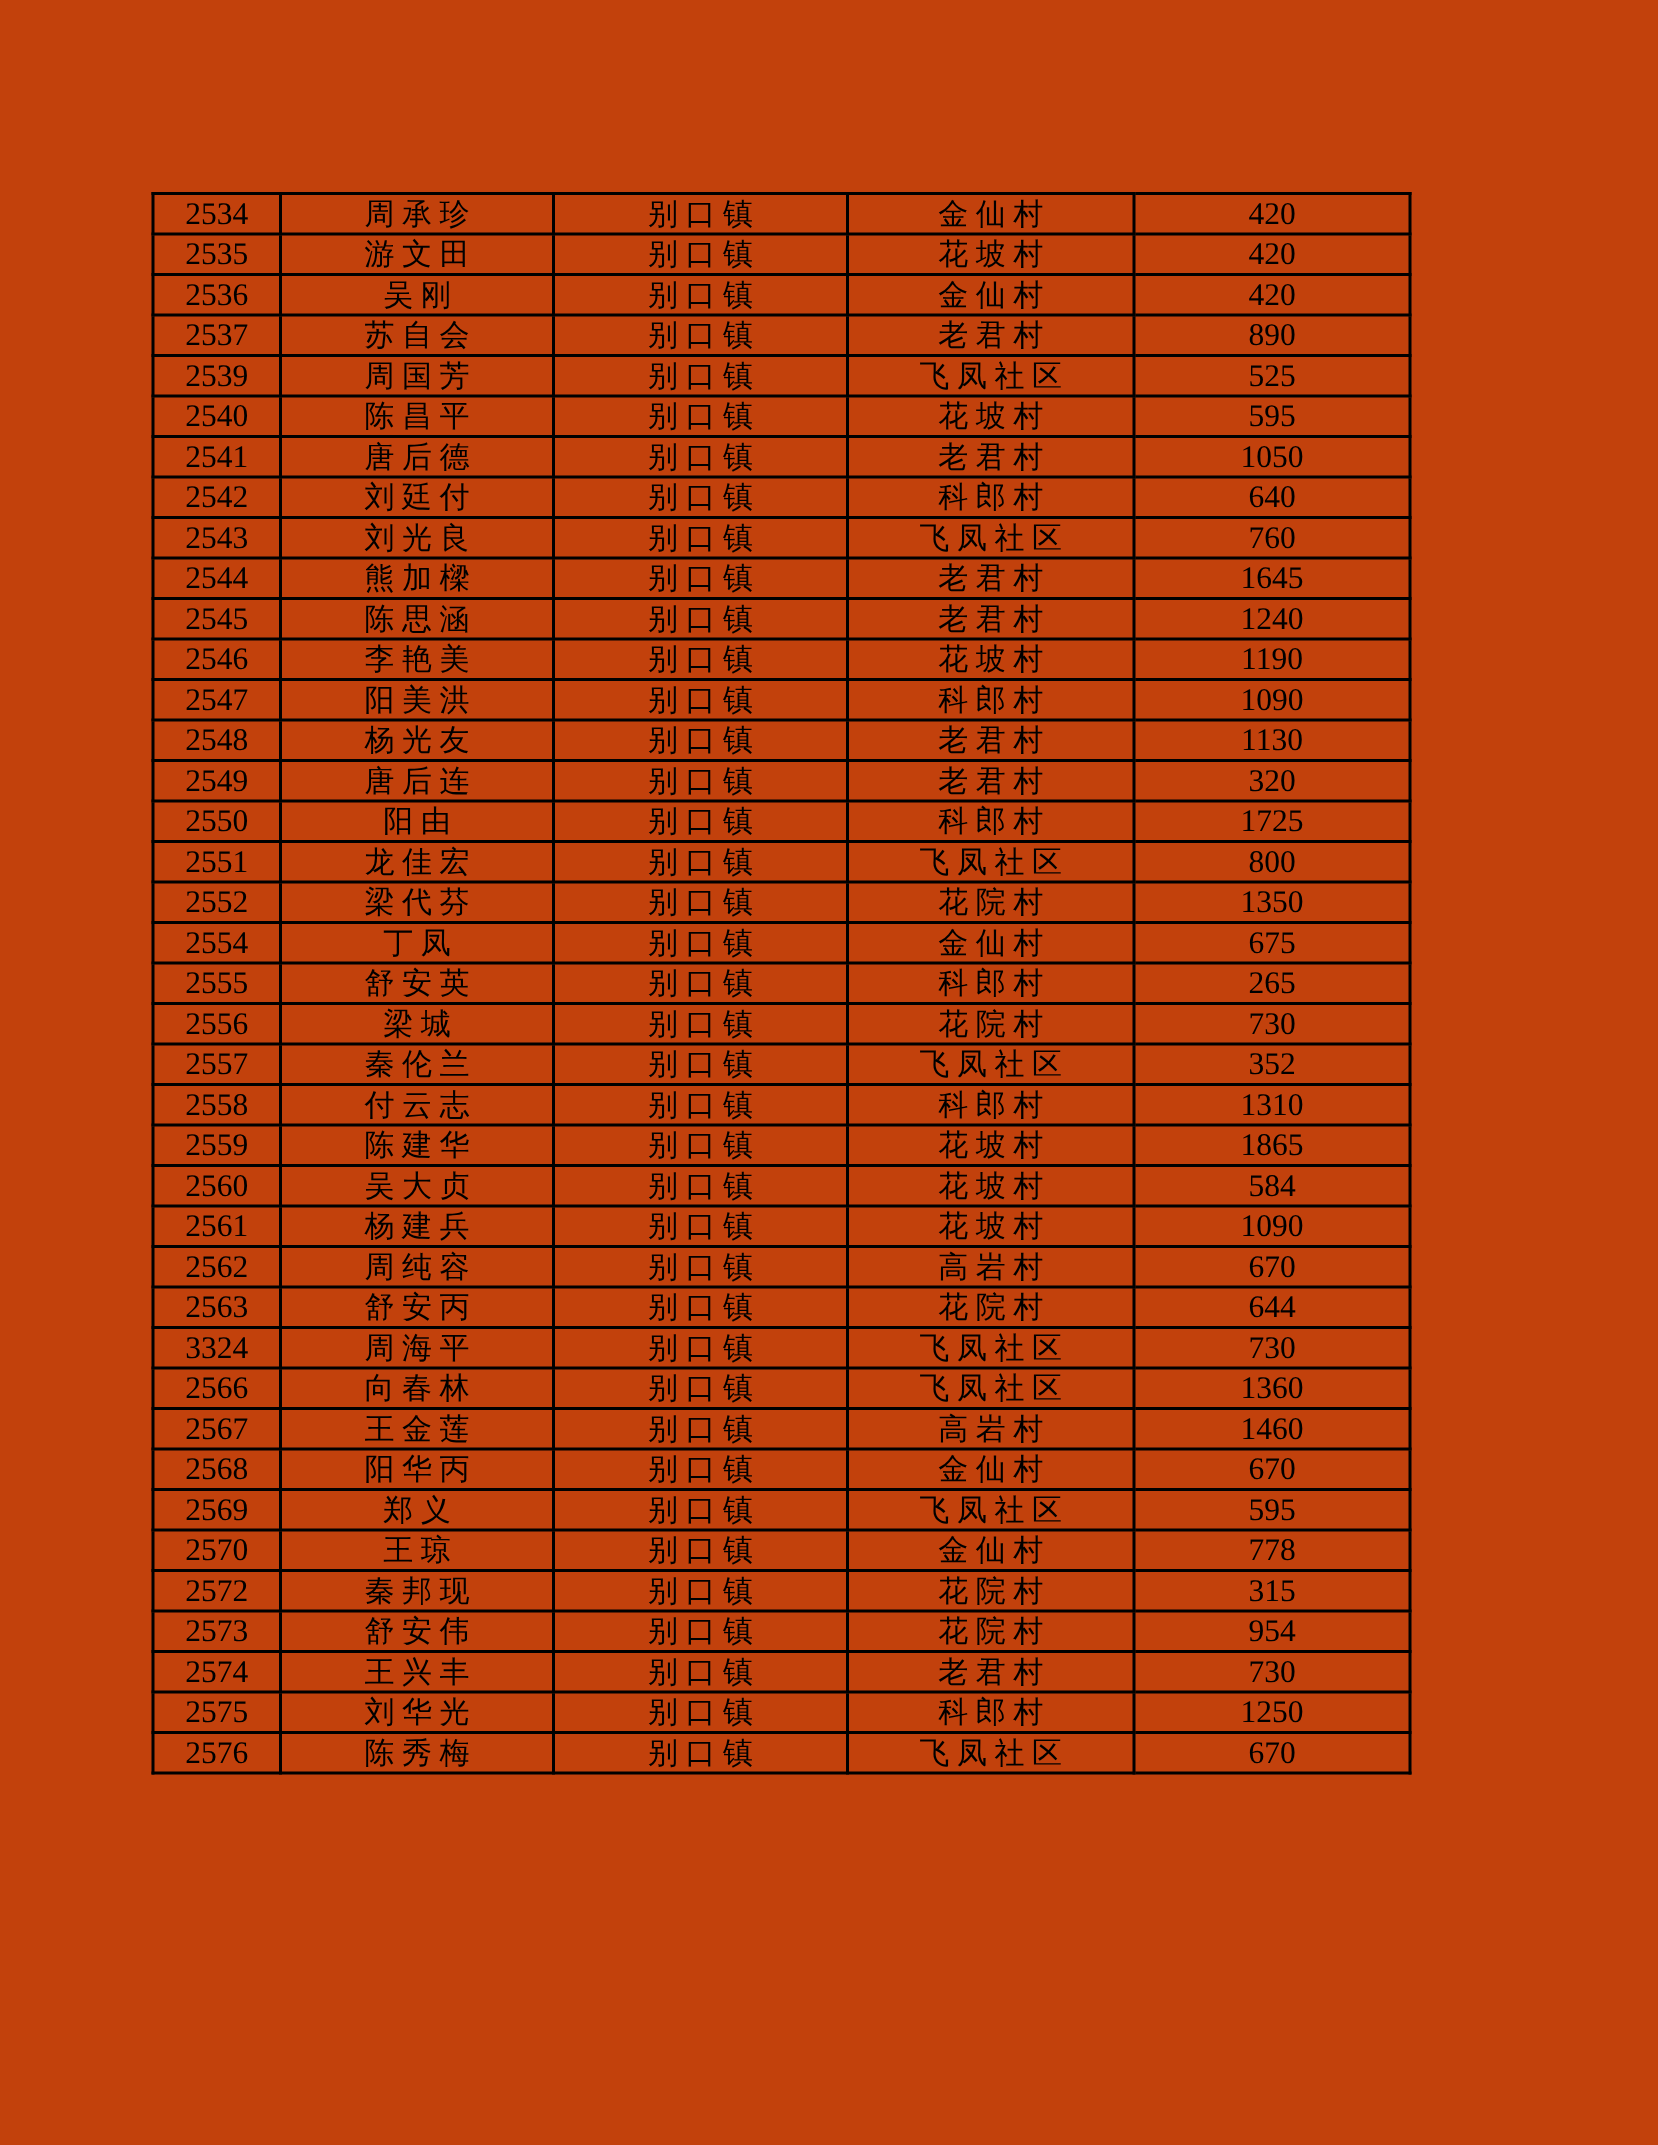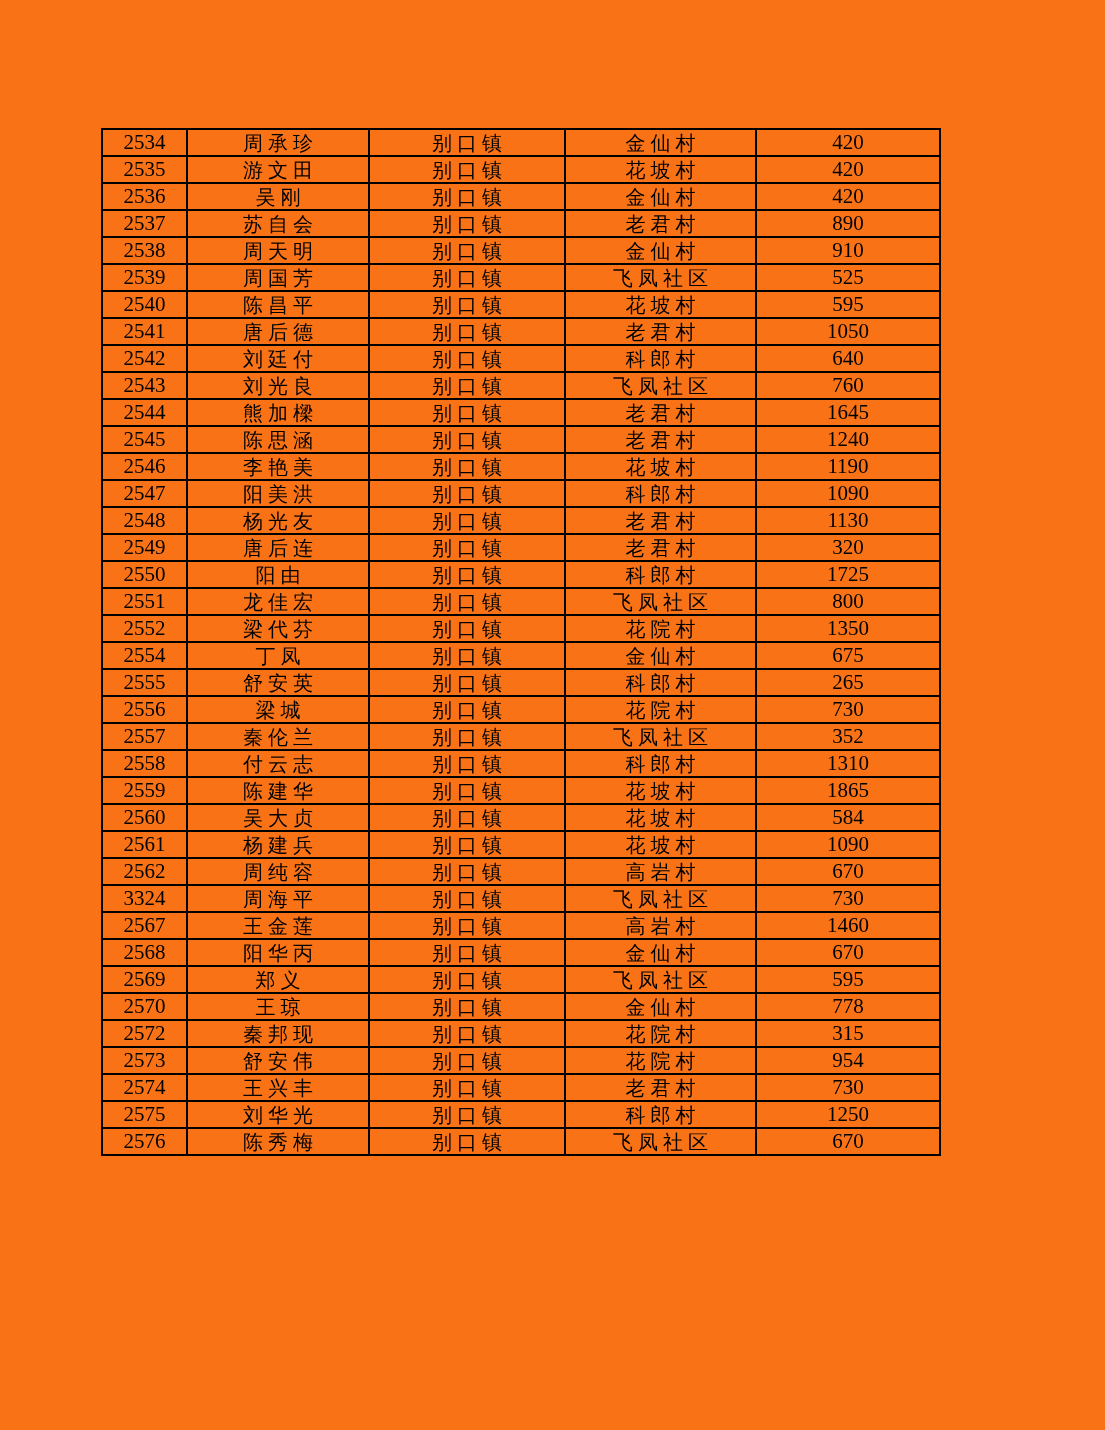--- a/index.html
+++ b/index.html
@@ -9,21 +9,21 @@
   body {
     width: 1105px;
     height: 1430px;
     background: #ffffff;
     position: relative;
     font-family: "Liberation Serif", "DejaVu Serif", serif;
   }
   .page {
     position: absolute;
     inset: 0;
-    background: #f97316;
+    background: #c2410c;
   }
   table.data-table {
     position: absolute;
     left: 101px;
     top: 128px;
     border-collapse: collapse;
     table-layout: fixed;
     color: #000000;
   }
   table.data-table tr {
@@ -85,27 +85,20 @@
           <td>420</td>
         </tr>
         <tr>
           <td>2537</td>
           <td class="cjk">苏自会</td>
           <td class="cjk">别口镇</td>
           <td class="cjk">老君村</td>
           <td>890</td>
         </tr>
         <tr>
-          <td>2538</td>
-          <td class="cjk">周天明</td>
-          <td class="cjk">别口镇</td>
-          <td class="cjk">金仙村</td>
-          <td>910</td>
-        </tr>
-        <tr>
           <td>2539</td>
           <td class="cjk">周国芳</td>
           <td class="cjk">别口镇</td>
           <td class="cjk">飞凤社区</td>
           <td>525</td>
         </tr>
         <tr>
           <td>2540</td>
           <td class="cjk">陈昌平</td>
           <td class="cjk">别口镇</td>
@@ -253,25 +246,39 @@
           <td>1090</td>
         </tr>
         <tr>
           <td>2562</td>
           <td class="cjk">周纯容</td>
           <td class="cjk">别口镇</td>
           <td class="cjk">高岩村</td>
           <td>670</td>
         </tr>
         <tr>
+          <td>2563</td>
+          <td class="cjk">舒安丙</td>
+          <td class="cjk">别口镇</td>
+          <td class="cjk">花院村</td>
+          <td>644</td>
+        </tr>
+        <tr>
           <td>3324</td>
           <td class="cjk">周海平</td>
           <td class="cjk">别口镇</td>
           <td class="cjk">飞凤社区</td>
           <td>730</td>
+        </tr>
+        <tr>
+          <td>2566</td>
+          <td class="cjk">向春林</td>
+          <td class="cjk">别口镇</td>
+          <td class="cjk">飞凤社区</td>
+          <td>1360</td>
         </tr>
         <tr>
           <td>2567</td>
           <td class="cjk">王金莲</td>
           <td class="cjk">别口镇</td>
           <td class="cjk">高岩村</td>
           <td>1460</td>
         </tr>
         <tr>
           <td>2568</td>

